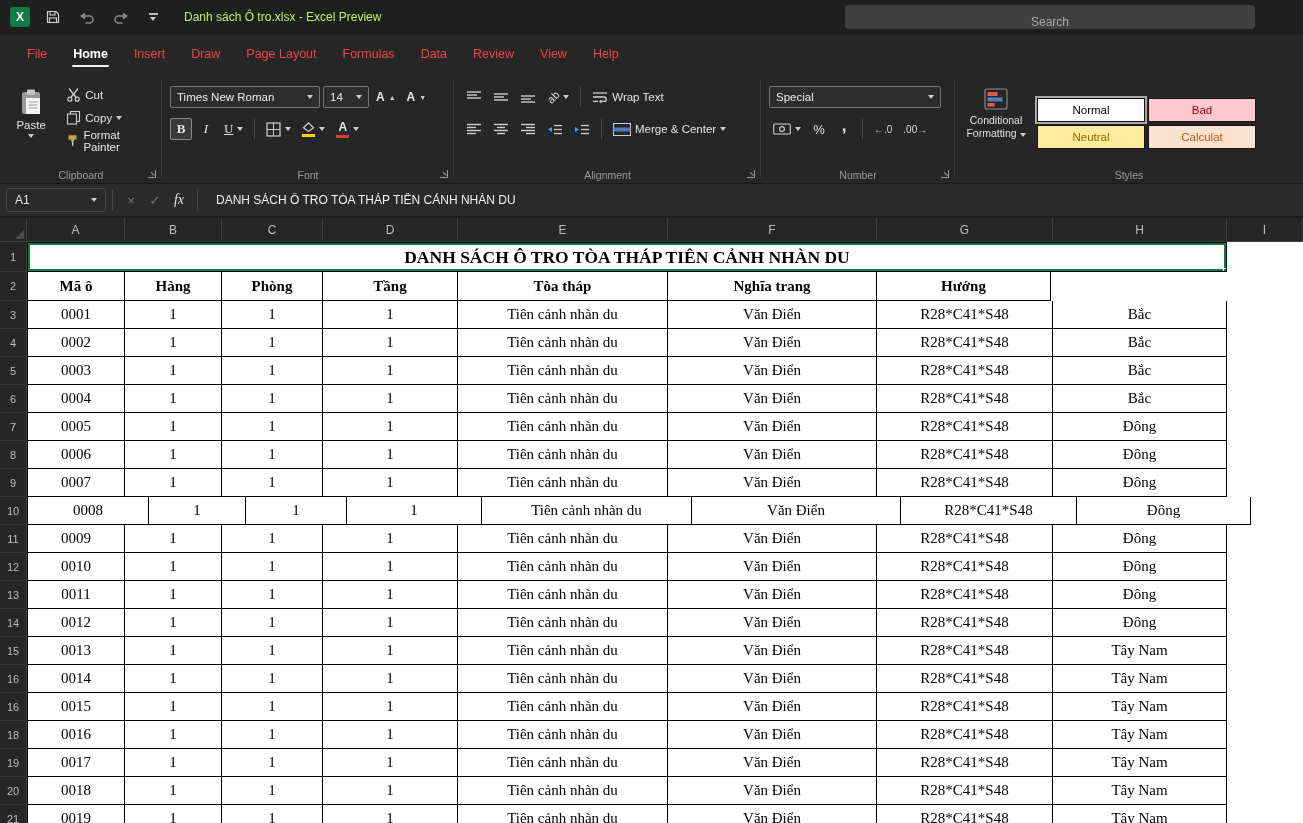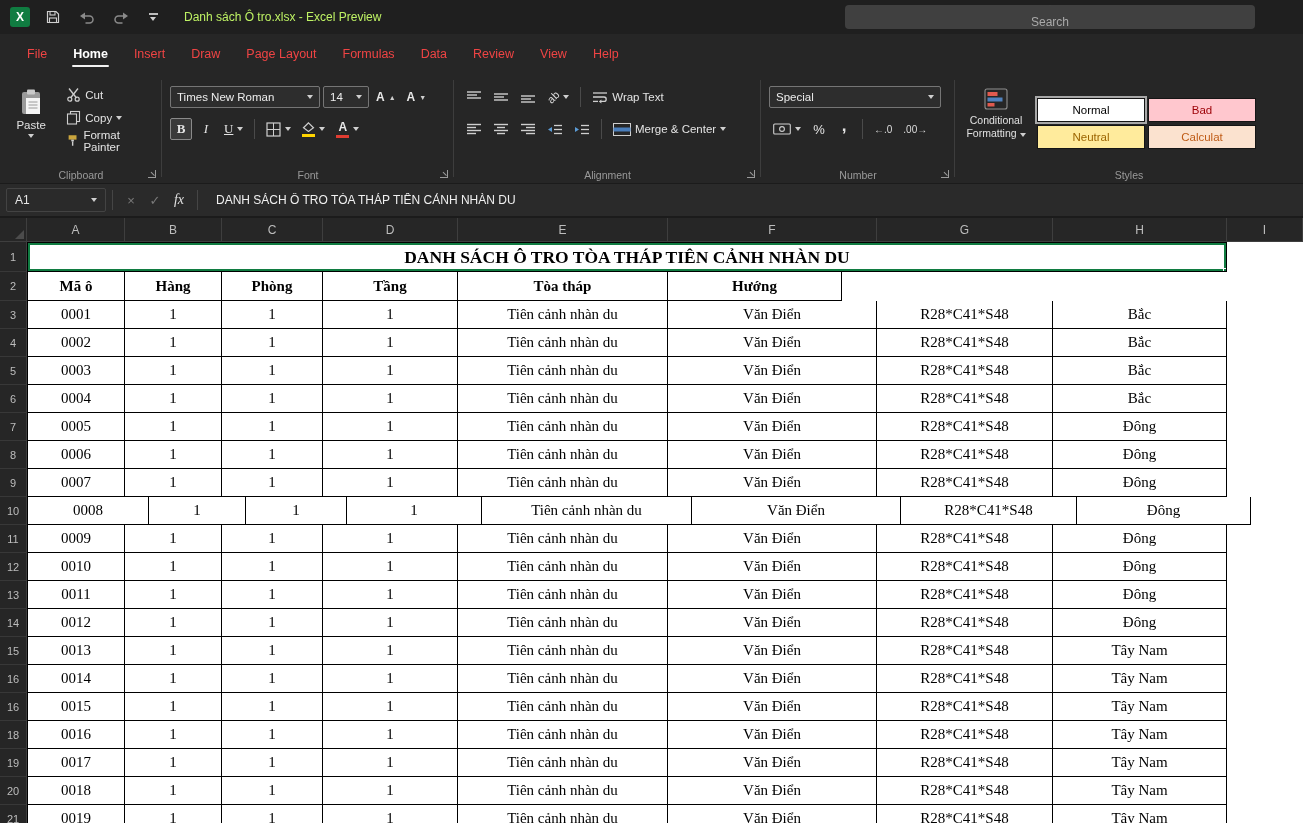--- a/index.html
+++ b/index.html
@@ -447,20 +447,21 @@
         <div class="cell merged first topline" style="width: 1200px; box-shadow: rgb(16, 124, 65) 0px 0px 0px 2px inset;">DANH SÁCH Ô TRO TÒA THÁP TIÊN CẢNH NHÀN DU<span class="fill-handle" style="background: rgb(16, 124, 65);"></span></div>
         <div class="cell empty" style="width: 76px;"></div>
       </div>
       <div class="grid-row r-head">
         <div class="row-num">2</div>
         <div class="cell bold first" style="width: 98px;">Mã ô</div>
         <div class="cell bold" style="width: 97px;">Hàng</div>
         <div class="cell bold" style="width: 101px;">Phòng</div>
         <div class="cell bold" style="width: 135px; text-align: center;">Tầng</div>
         <div class="cell bold" style="width: 210px;">Tòa tháp</div>
+        <div class="cell bold" style="width: 209px;">Nghĩa trang</div>
         <div class="cell bold" style="width: 174px;">Hướng</div>
         <div class="cell empty" style="width: 76px;"></div>
       </div>
       <div class="grid-row r-data">
         <div class="row-num">3</div>
         <div class="cell first" style="width: 98px;">0001</div>
         <div class="cell" style="width: 97px;">1</div>
         <div class="cell" style="width: 101px;">1</div>
         <div class="cell" style="width: 135px;">1</div>
         <div class="cell" style="width: 210px;">Tiên cảnh nhàn du</div>

